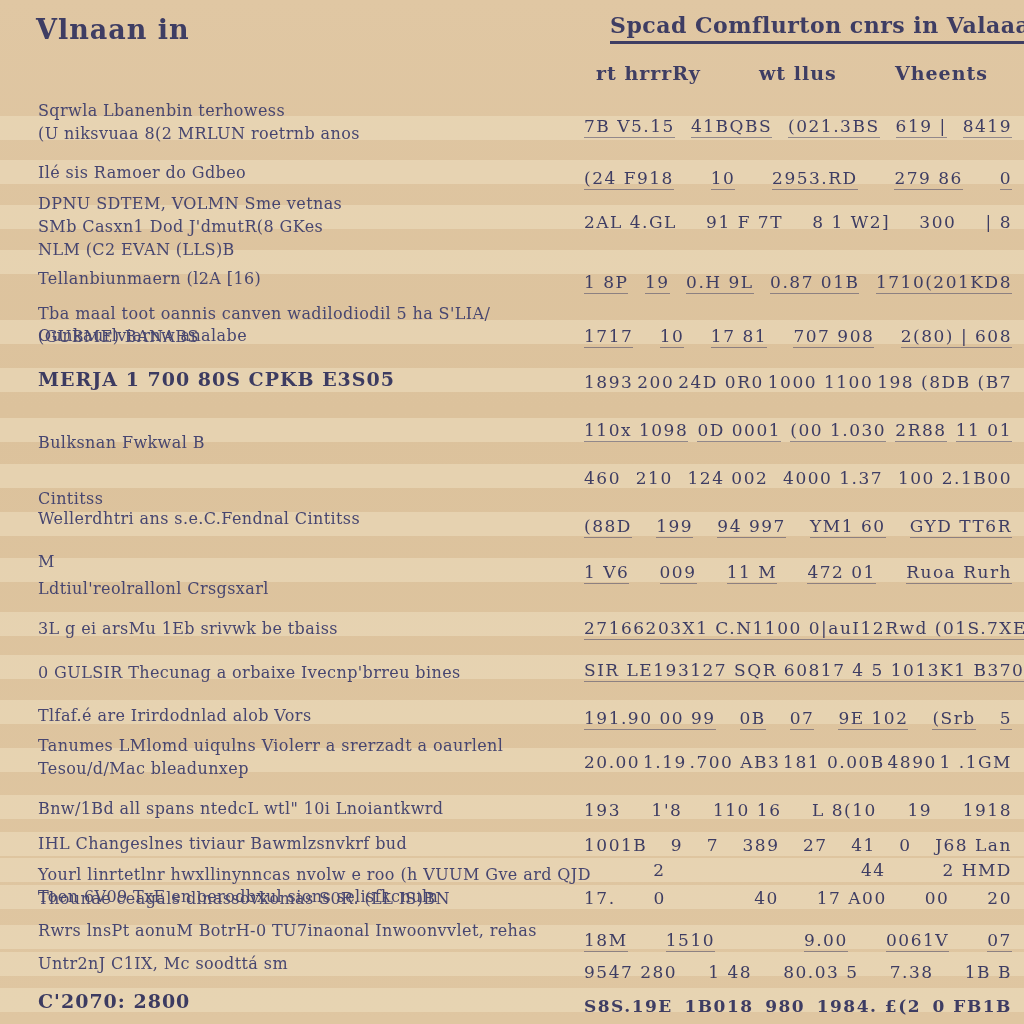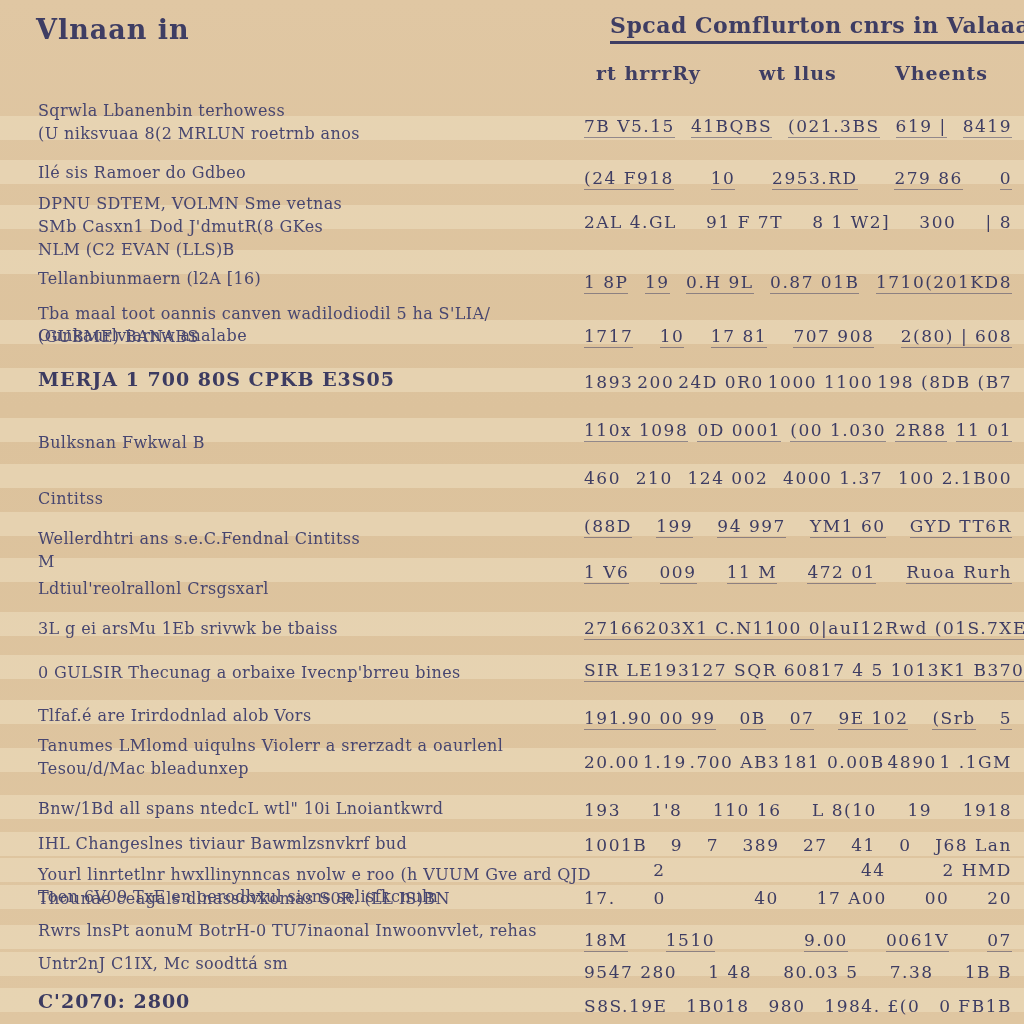--- a/index.html
+++ b/index.html
@@ -150,21 +150,21 @@
         <span class="cell">11 01</span>
       </div>
       <div class="row-label" style="top: 488px;">Cintitss</div>
       <div class="row-values" style="top: 468px;">
         <span class="cell">460</span>
         <span class="cell">210</span>
         <span class="cell">124 002</span>
         <span class="cell">4000 1.37</span>
         <span class="cell">100 2.1B00</span>
       </div>
-      <div class="row-label" style="top: 528px;">Wellerdhtri ans s.e.C.Fendnal Cintitss</div>
+      <div class="row-label" style="top: 508px;">Wellerdhtri ans s.e.C.Fendnal Cintitss</div>
       <div class="row-label" style="top: 551px;">M</div>
       <div class="row-values ruled" style="top: 516px;">
         <span class="cell">(88D</span>
         <span class="cell">199</span>
         <span class="cell">94 997</span>
         <span class="cell">YM1 60</span>
         <span class="cell">GYD  TT6R</span>
       </div>
       <div class="row-label" style="top: 578px;">Ldtiul'reolrallonl Crsgsxarl</div>
       <div class="row-values ruled" style="top: 562px;">
@@ -259,21 +259,21 @@
       </div>
       <div class="row-label" style="top: 953px;">Untr2nJ C1IX, Mc soodttá sm</div>
       <div class="row-values" style="top: 962px;">
         <span class="cell">9547 280</span>
         <span class="cell">1 48</span>
         <span class="cell">80.03 5</span>
         <span class="cell">7.38</span>
         <span class="cell">1B B</span>
       </div>
       <div class="row-label bold" style="top: 990px;">C'2070: 2800</div>
-      <div class="row-values" style="top: 996px;">
+      <div class="row-values" style="top: 996px; font-weight: bold;">
         <span class="cell">S8S.19E</span>
         <span class="cell">1B018</span>
         <span class="cell">980</span>
-        <span class="cell">1984. £(0</span>
+        <span class="cell">1984. £(2</span>
         <span class="cell">0 FB1B</span>
       </div>
     </div>
 </div>
 
 </body></html>

